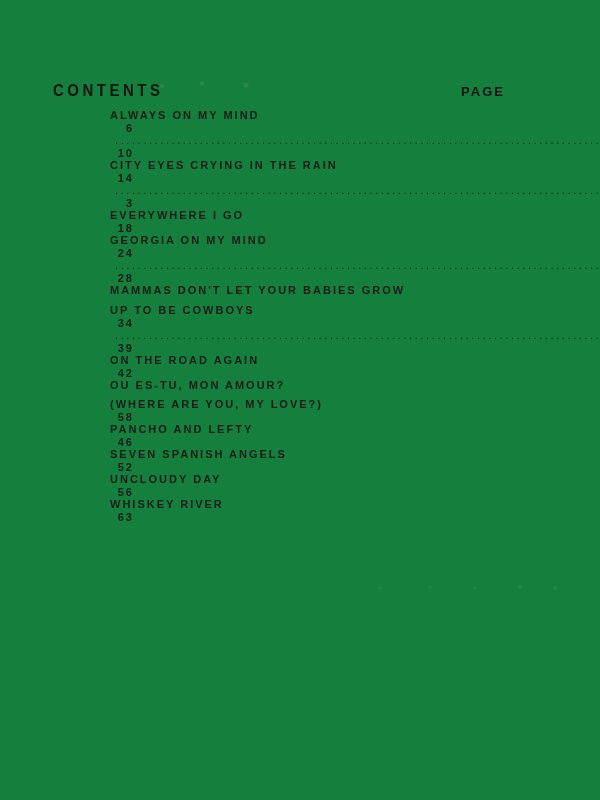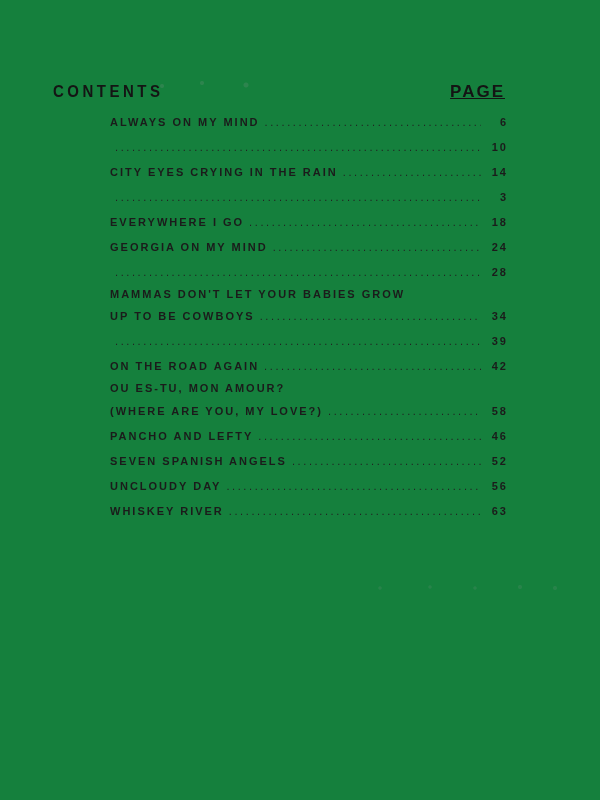--- a/index.html
+++ b/index.html
@@ -31,41 +31,41 @@
   }
   .toc-header .contents-title {
     font-size: 15px;
     font-weight: 700;
     letter-spacing: 3.5px;
     color: #141414;
     transform: scaleY(1.05);
     transform-origin: left bottom;
   }
   .toc-header .page-label {
-    font-size: 17px;
+    font-size: 13px;
     font-weight: 700;
     letter-spacing: 2px;
     color: #141414;
-    text-decoration: underline;
   }
   .toc-list {
     position: absolute;
     top: 109px;
     left: 110px;
     right: 92px;
   }
   .toc-line {
     display: flex;
-    align-items: center;
+    align-items: flex-start;
     height: 25px;
     font-size: 11px;
     font-weight: 700;
     letter-spacing: 2px;
     white-space: nowrap;
     color: #1b1b1b;
+    flex-direction: column;
   }
   .toc-line.cont {
     height: 19.5px;
   }
   .toc-title {
     flex: 0 0 auto;
   }
   .leader {
     flex: 1 1 auto;
     overflow: hidden;

